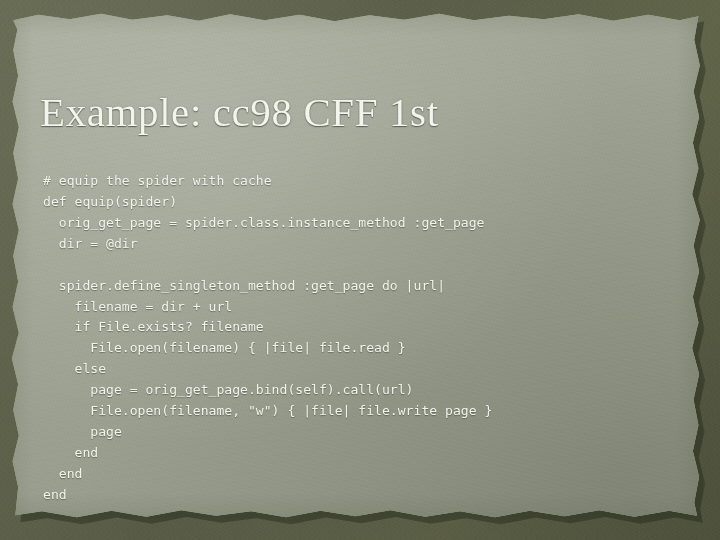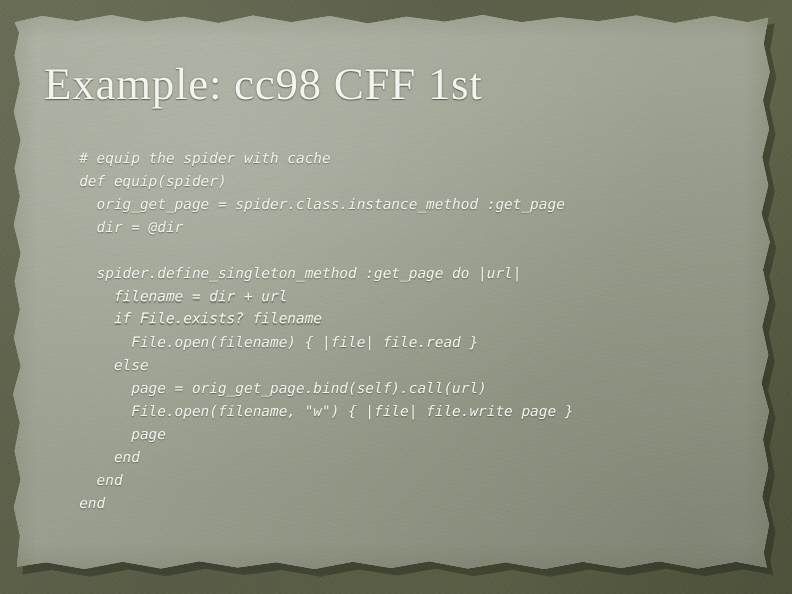--- a/index.html
+++ b/index.html
@@ -81,48 +81,48 @@
       linear-gradient(to bottom, rgba(96,102,76,0.20) 0, rgba(0,0,0,0) 26px),
       linear-gradient(to top,    rgba(96,102,76,0.24) 0, rgba(0,0,0,0) 30px),
       linear-gradient(to right,  rgba(96,102,76,0.18) 0, rgba(0,0,0,0) 26px),
       linear-gradient(to left,   rgba(96,102,76,0.22) 0, rgba(0,0,0,0) 28px);
   }
 
   
   #content {
     position: absolute;
     inset: 0;
+    margin-top: 36px;
   }
 
   #title {
     position: absolute;
     left: 40px;
     top: 54px;
     font-family: "Liberation Serif", "DejaVu Serif", serif;
     font-size: 41px;
     line-height: 44px;
     font-weight: 400;
     letter-spacing: 0.6px;
     color: #f4f4ef;
     white-space: pre;
     text-shadow: 0 1px 1px rgba(40,45,28,0.55), 0 0 2px rgba(40,45,28,0.30);
   }
 
   #code {
     position: absolute;
-    left: 72px;
+    left: 43px;
     top: 122px;
     width: 620px;
     font-family: "DejaVu Sans Mono", "Liberation Mono", monospace;
     font-size: 13.1px;
     line-height: 20.9px;
     color: #f3f3ee;
     white-space: pre;
     text-shadow: 0 1px 1px rgba(42,47,30,0.45);
-    font-style: italic;
   }
 
   #code .line {
     display: block;
     min-height: 20.9px;
     white-space: pre;
   }
 
   #code .line.blank {
     height: 20.9px;

